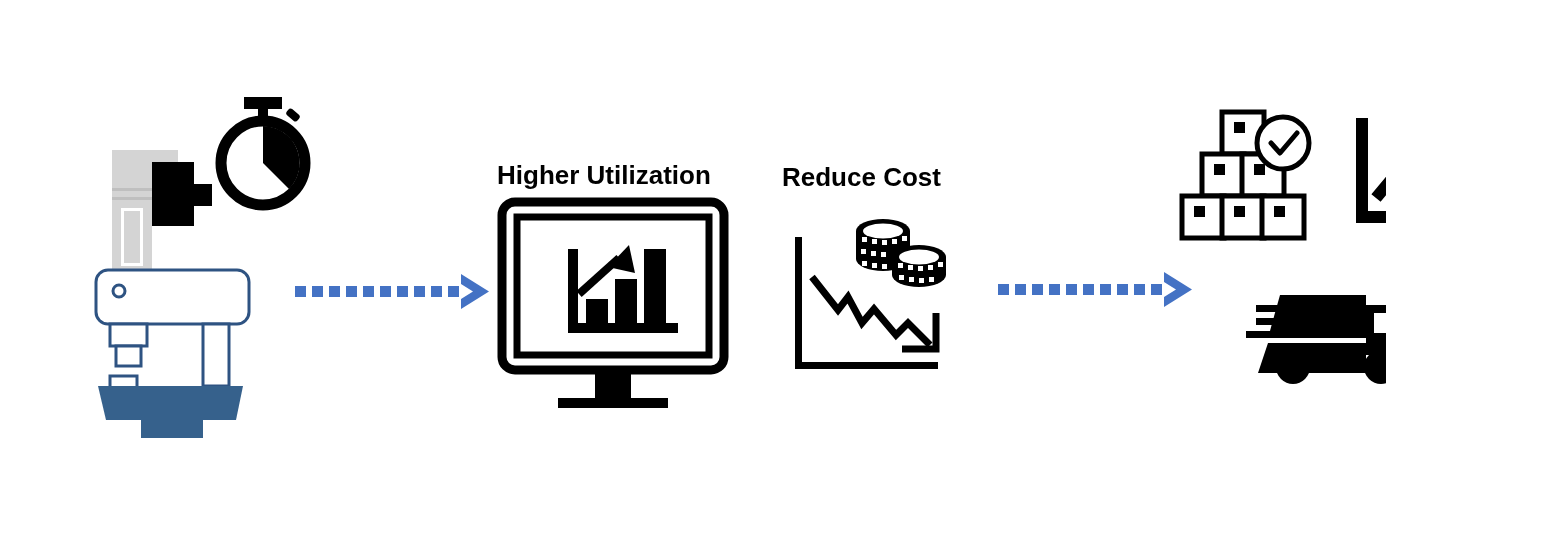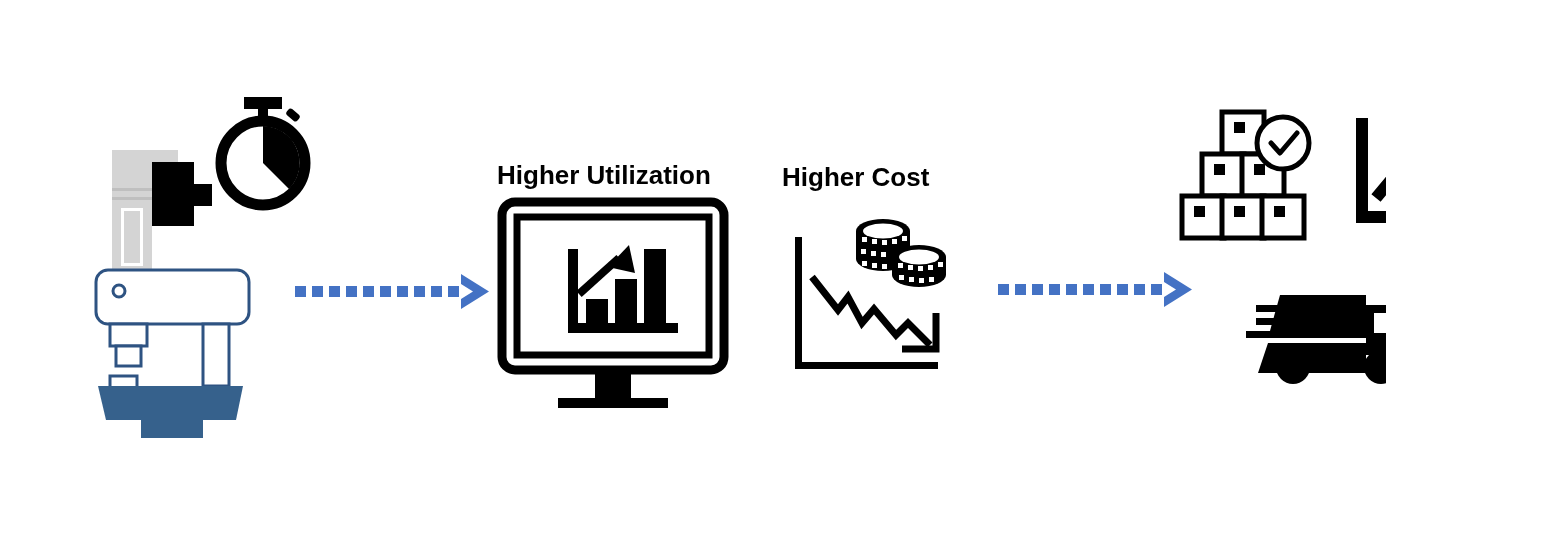--- a/index.html
+++ b/index.html
@@ -136,21 +136,21 @@
 
       <rect x="91" y="104" width="22" height="24" fill="#000000"></rect>
       <rect x="120" y="84" width="22" height="44" fill="#000000"></rect>
       <rect x="149" y="54" width="22" height="74" fill="#000000"></rect>
 
       <rect x="84" y="95" width="54" height="8" fill="#000000" transform="rotate(-42 84 99)"></rect>
       <path d="M134,50 L140,78 L113,72 Z" fill="#000000"></path>
     </svg>
   </div>
 
-  <div class="label" id="label-cost">Higher Cost</div>
+  <div class="label" id="label-cost">Reduce Cost</div>
 
   <div class="node" id="stage-cost">
     <svg class="svg-fill" width="170" height="195" viewBox="0 0 170 195" aria-hidden="true">
 
       <rect x="5" y="32" width="7" height="132" fill="#000000"></rect>
       <rect x="5" y="157" width="143" height="7" fill="#000000"></rect>
 
       <polyline points="22,72 48,105 58,92 72,118 84,104 106,130 118,118 140,140" fill="none" stroke="#000000" stroke-width="7" stroke-linejoin="miter" stroke-linecap="butt"></polyline>
 
       <polyline points="146,108 146,144 112,144" fill="none" stroke="#000000" stroke-width="7"></polyline>

